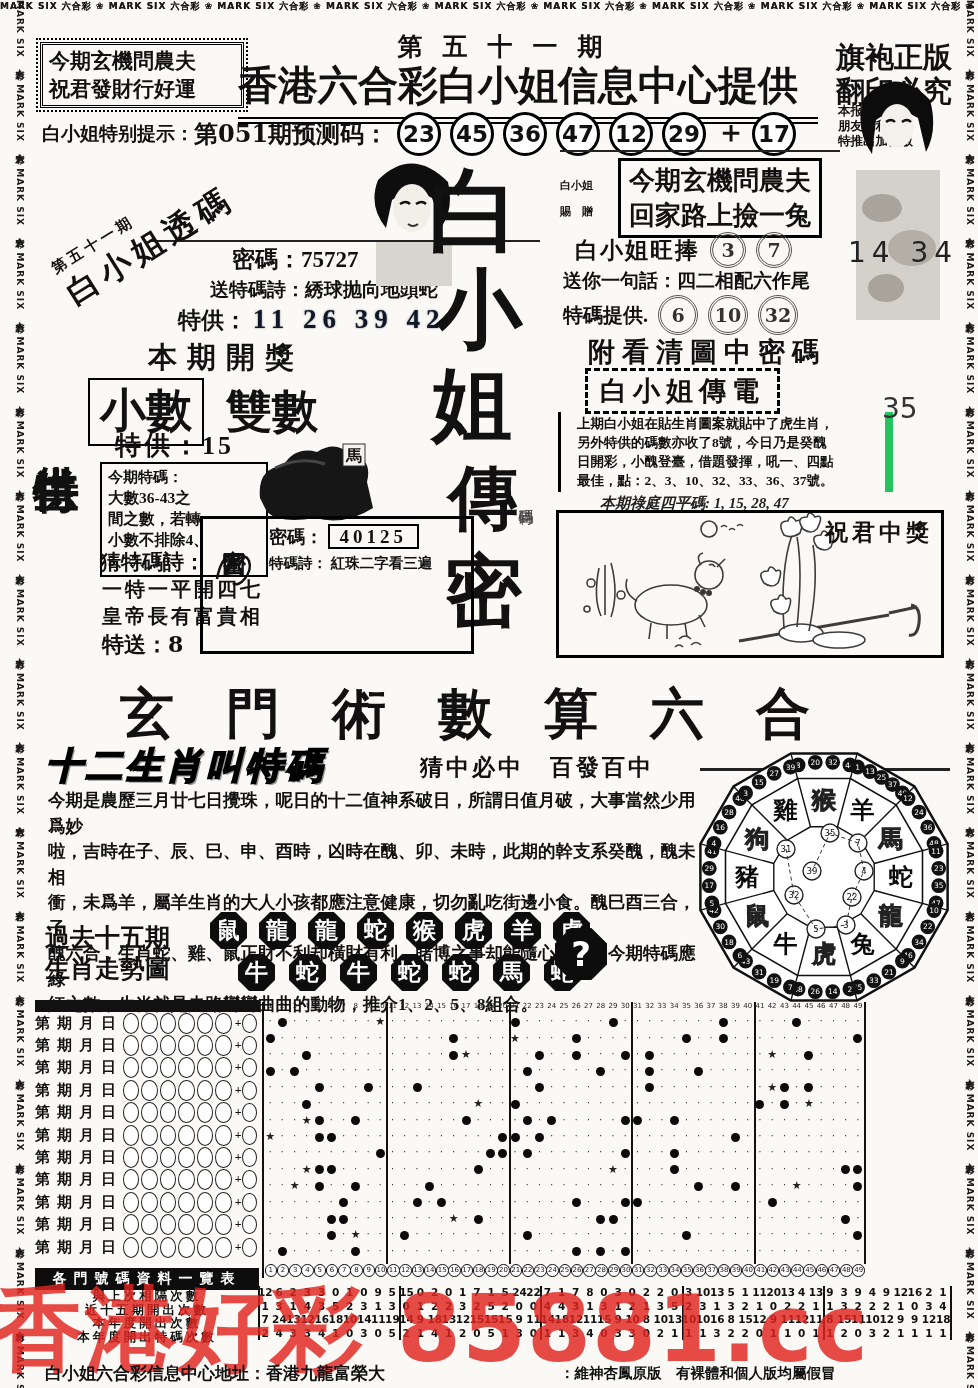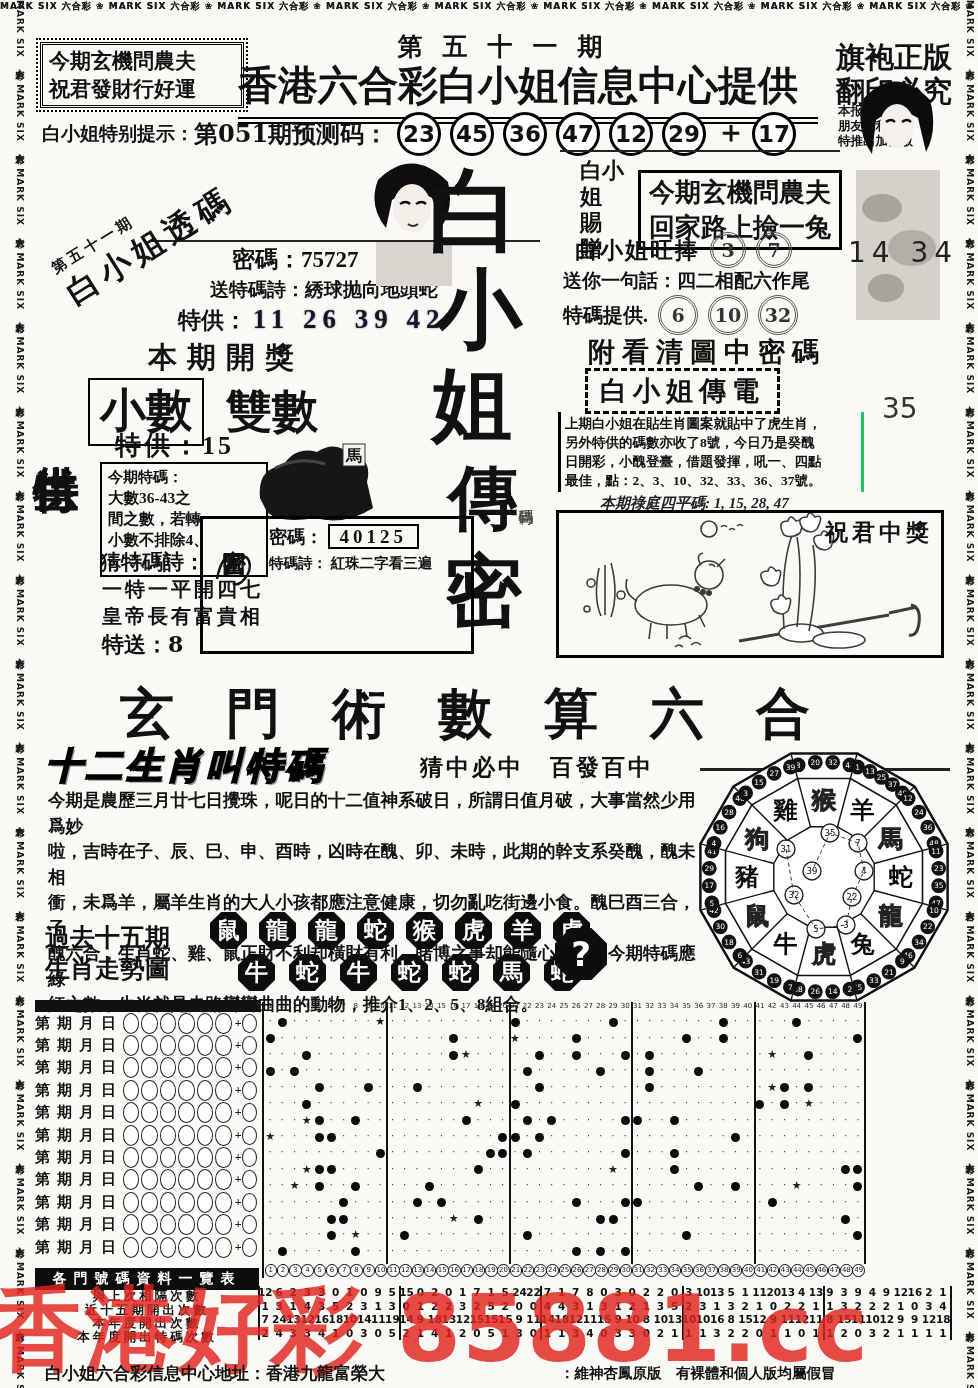--- a/index.html
+++ b/index.html
@@ -138,41 +138,41 @@
         <span class="serifb" style="border:2px solid #000;padding:0 10px;font-size:19px;letter-spacing:4px;">40125</span>
       </div>
       <div style="font-size:14.5px;margin-top:5px;">
         <span class="serifb">特碼詩：</span>
         <span class="serifb">紅珠二字看三遍</span>
       </div>
     </div>
   </div>
 
   <div class="abs" style="left:560px;top:158px;display:flex;align-items:center;">
-    <div class="serifb" style="font-size:22px;width:58px;line-height:26px;margin-left:20px;">
+    <div class="serifb" style="font-size:11px;width:58px;line-height:26px;">
       <div>白小姐</div>
       <div>賜　贈</div>
     </div>
     <div style="border:3px solid #000;padding:2px 8px;">
       <div class="bigword" style="font-size:26px;">今期玄機問農夫</div>
       <div class="bigword" style="font-size:26px;">回家路上撿一兔</div>
     </div>
   </div>
   <div class="abs" style="left:575px;top:232px;display:flex;align-items:center;">
     <span class="serifb" style="font-size:23px;letter-spacing:2px;">白小姐旺捧</span>
     <span id="wp-circles"><span class="stamp" style="width: 30px; height: 30px; font-size: 19px; margin-left: 10px;">3</span><span class="stamp" style="width: 30px; height: 30px; font-size: 19px; margin-left: 10px;">7</span></span>
   </div>
   <div class="abs serifb" style="left:563px;top:268px;font-size:19px;">送你一句話：四二相配六作尾</div>
   <div class="abs" style="left:563px;top:295px;display:flex;align-items:center;">
     <span class="serifb" style="font-size:20px;">特碼提供.</span>
     <span id="tm-circles"><span class="stamp" style="width: 34px; height: 34px; font-size: 19px; margin-left: 10px;">6</span><span class="stamp" style="width: 34px; height: 34px; font-size: 19px; margin-left: 10px;">10</span><span class="stamp" style="width: 34px; height: 34px; font-size: 19px; margin-left: 10px;">32</span></span>
   </div>
   <div class="abs bigword" style="left:588px;top:334px;font-size:27px;letter-spacing:7px;">附看清圖中密碼</div>
   <div class="abs dashedbox bigword" style="left:585px;top:368px;font-size:27px;letter-spacing:6px;padding:2px 12px;">白小姐傳電</div>
-  <div class="abs" style="left:558px;top:412px;width:292px;border-left:3px solid #000;border-right:3px solid #22c55e;padding:2px 4px;">
+  <div class="abs" style="left:558px;top:412px;width:292px;border-left:3px solid #000;border-right:8px solid #22c55e;padding:2px 16px;">
     <div id="ana-lines" class="serifb" style="font-size:13.5px;line-height:19px;">
         <div>上期白小姐在貼生肖圖案就貼中了虎生肖，</div>
         <div>另外特供的碼數亦收了8號，今日乃是癸醜</div>
         <div>日開彩，小醜登臺，借題發揮，吼一、四點</div>
         <div>最佳，點：2、3、10、32、33、36、37號。</div>
       </div>
   </div>
   <div class="abs serifb" style="left:600px;top:494px;font-size:15px;font-style:italic;color:#222;">本期祿庭四平碼: 1, 15, 28, 47</div>
 
   <div class="abs" style="left:556px;top:510px;width:382px;height:142px;border:3px solid #000;">

